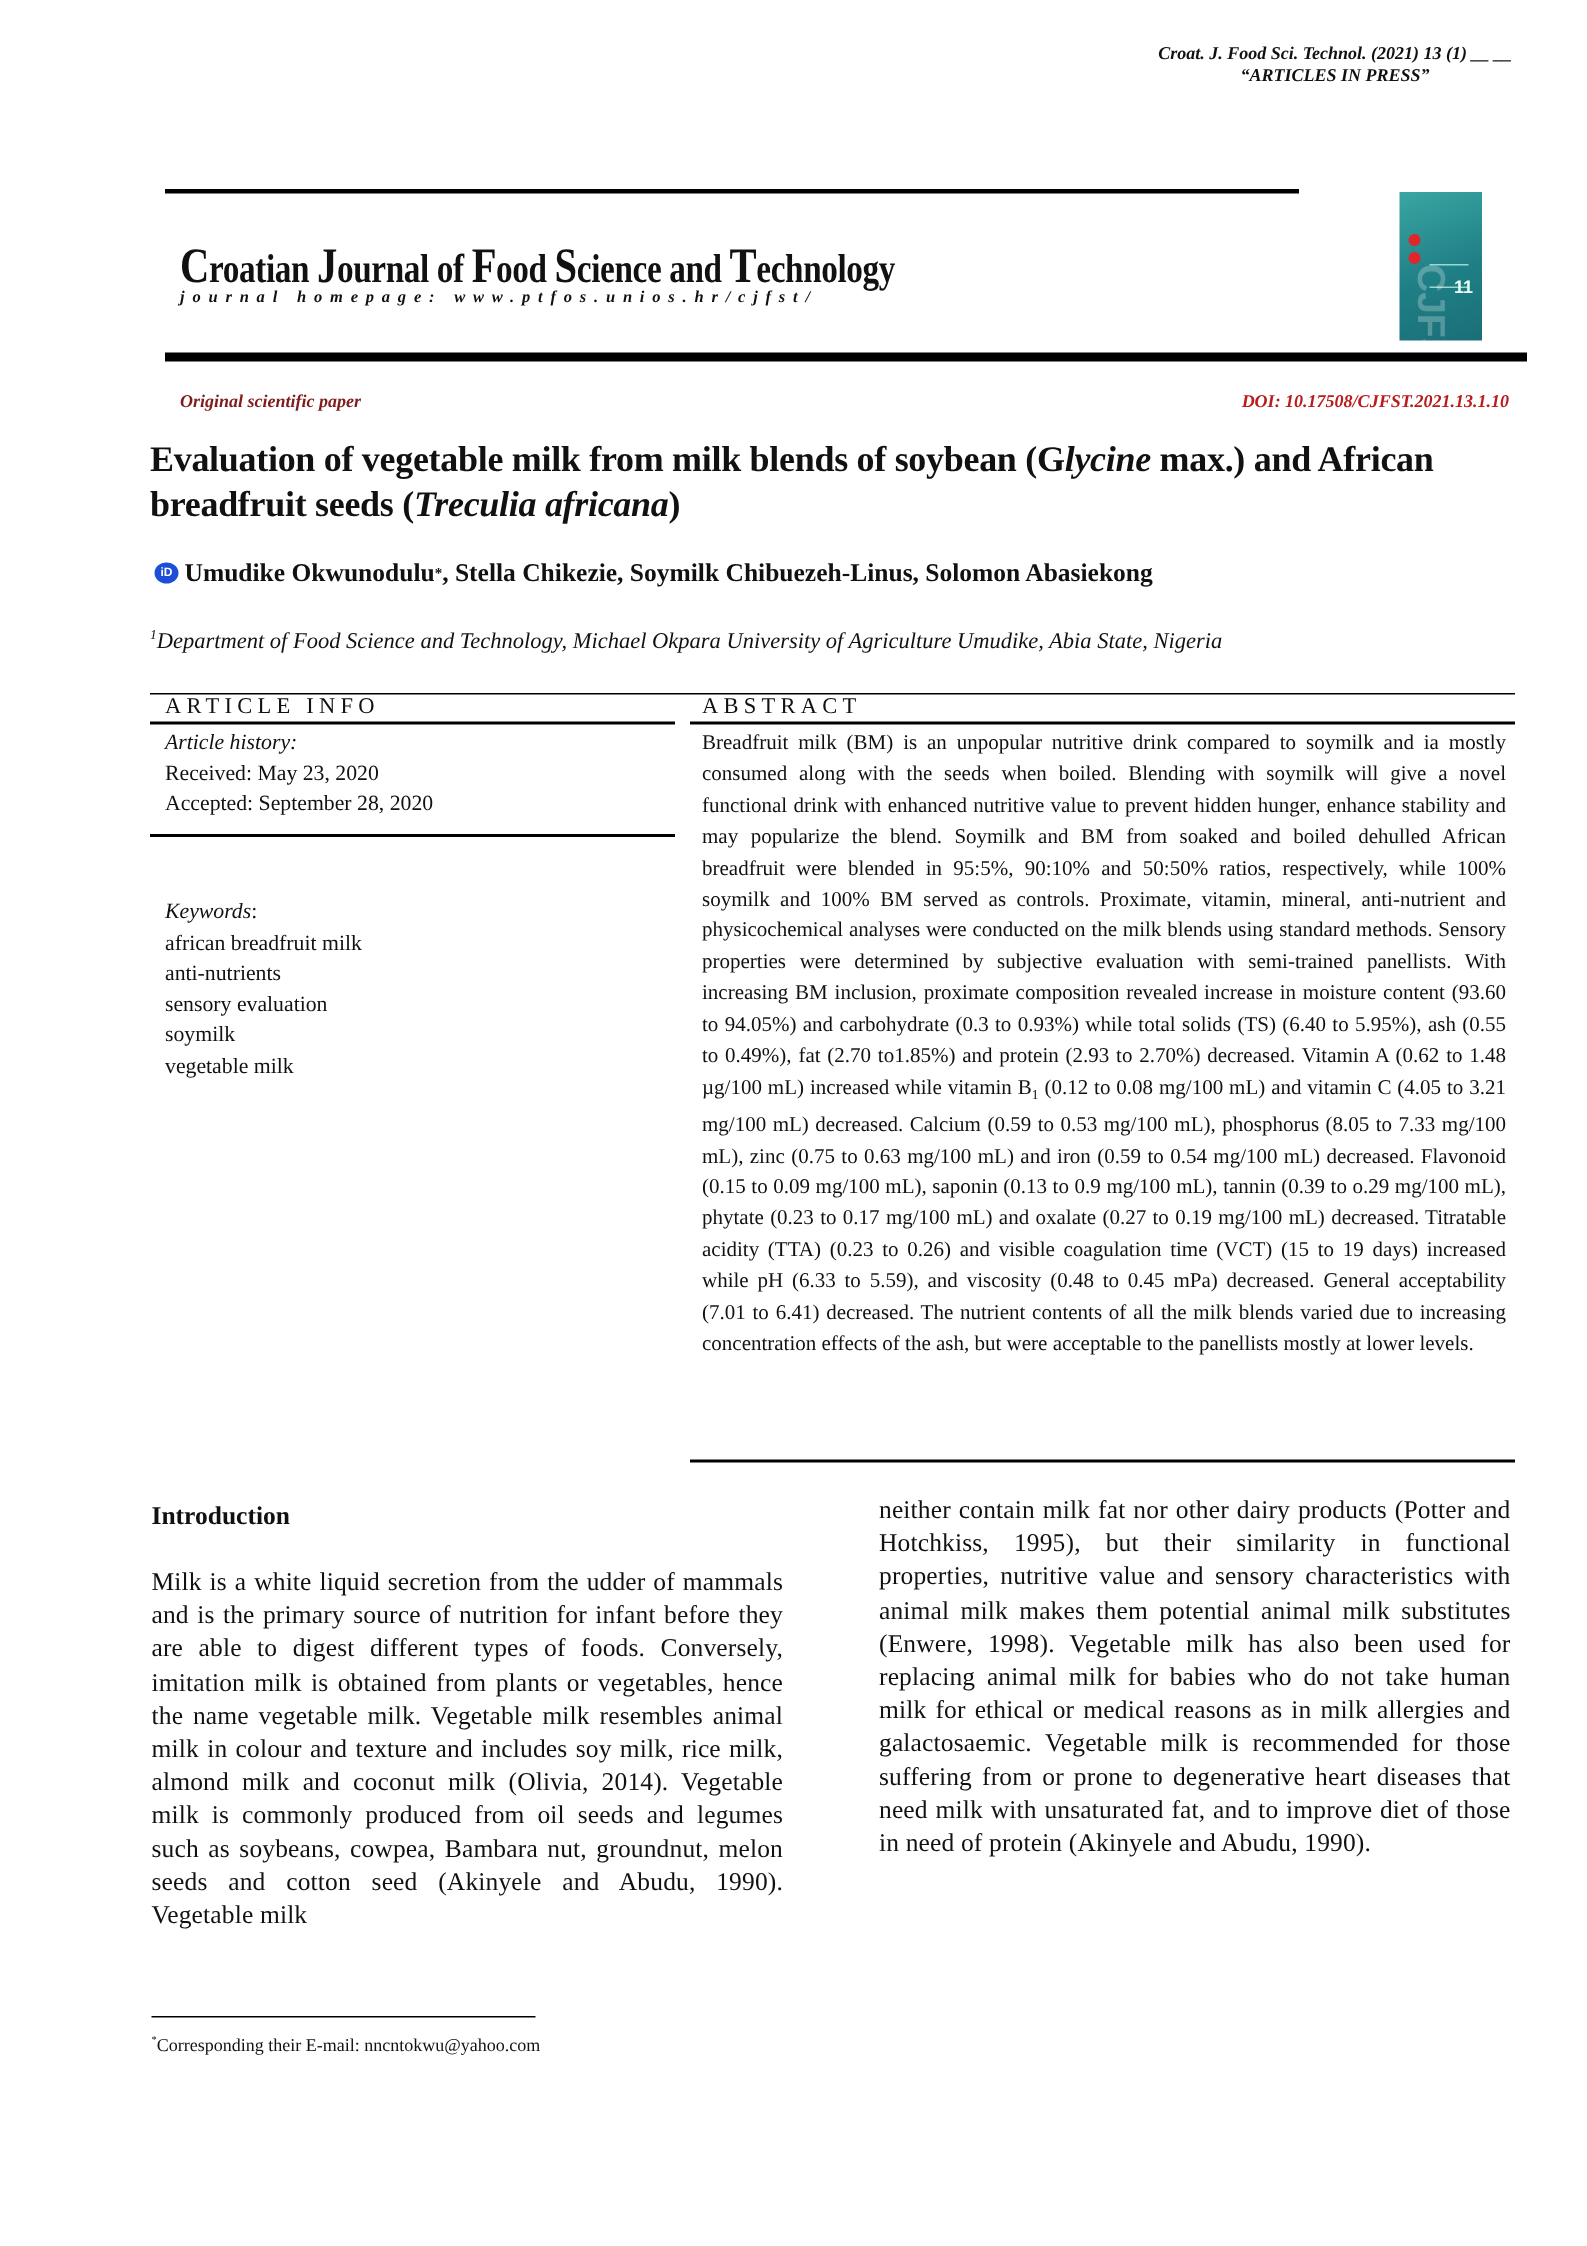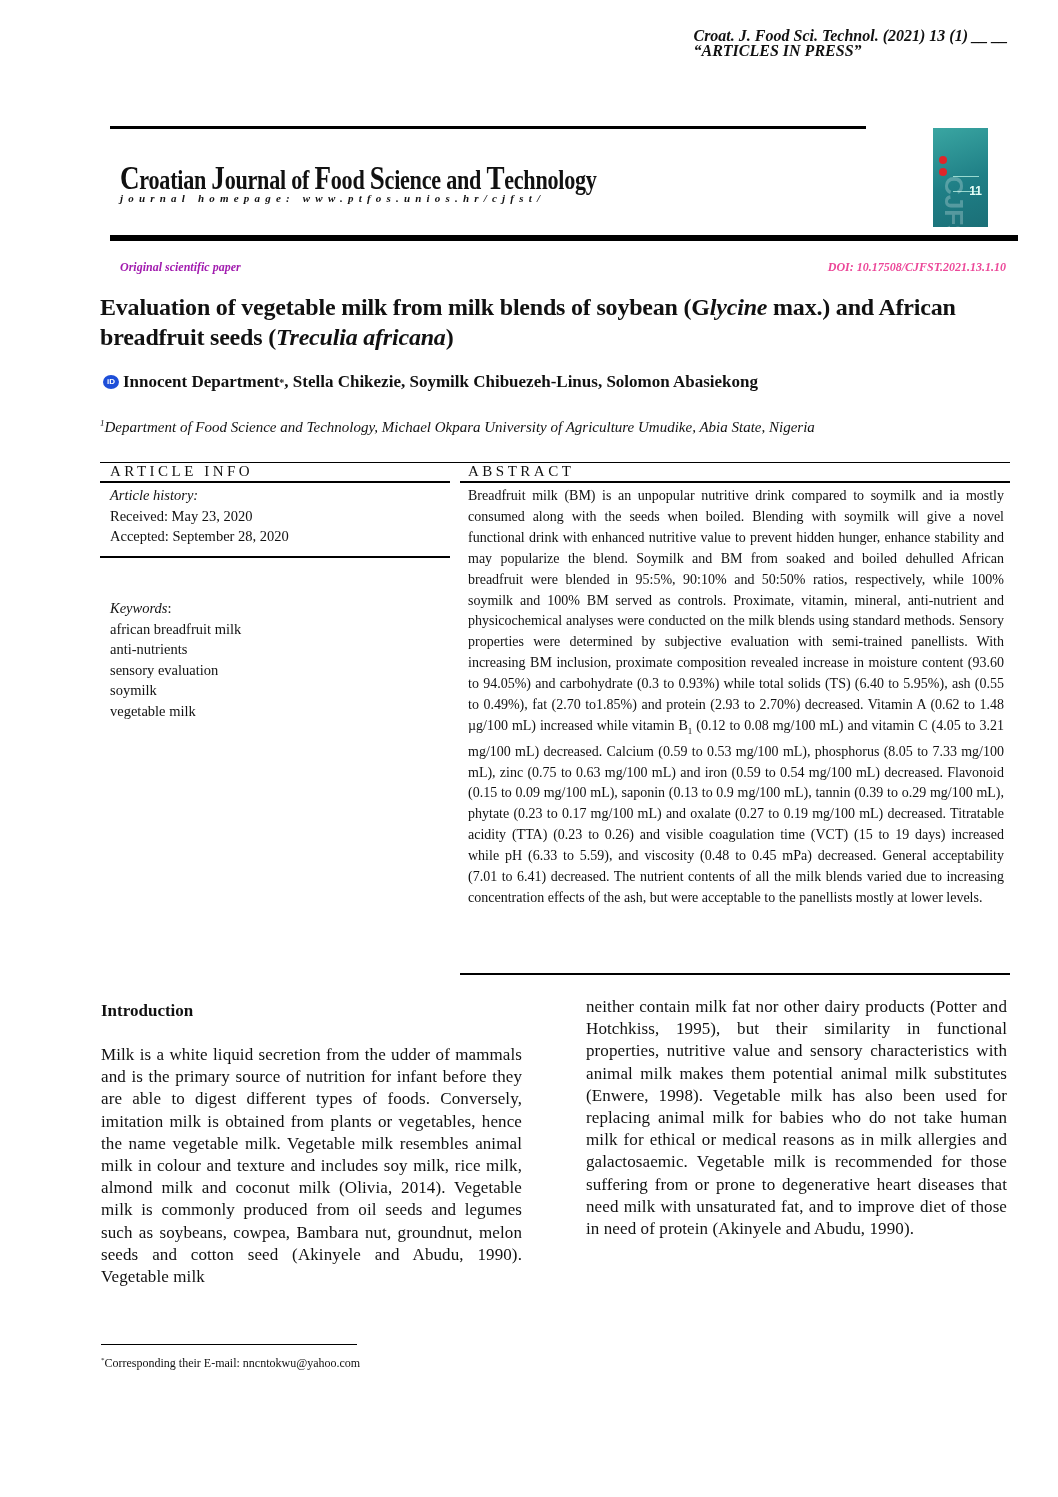--- a/index.html
+++ b/index.html
@@ -1,40 +1,40 @@
 <!DOCTYPE html>
 <html><head>
 <meta charset="utf-8">
 <style>
   html, body { margin: 0; padding: 0; background: #ffffff; }
   body { width: 1058px; height: 1497px; position: relative; overflow: hidden;
          font-family: "Liberation Serif", "DejaVu Serif", serif; color: #111; }
   .abs { position: absolute; }
 
-  .running-head { right: 50px; top: 28px; text-align: left; font-style: italic; font-weight: bold;
-                  font-size: 16px; line-height: 15px; color: #111; }
+  .running-head { right: 50px; top: 28px; text-align: center; font-style: italic; font-weight: bold;
+                  font-size: 12px; line-height: 15px; color: #111; }
   .rule-top { left: 110px; top: 126px; width: 756px; height: 3px; background: #000; }
   .journal-title { left: 120px; top: 160px; font-size: 27px; font-weight: bold; letter-spacing: -0.3px;
                    transform: scaleX(0.82); transform-origin: left top; white-space: nowrap; }
   .journal-title .cap { font-size: 33px; }
   .homepage { left: 120px; top: 192px; font-size: 11px; font-style: italic; font-weight: bold;
               letter-spacing: 5.2px; white-space: nowrap; }
   .cover { left: 933px; top: 128px; width: 55px; height: 99px;
            background: linear-gradient(160deg, #3aa6a2 0%, #1f7f86 55%, #1b6f77 100%); overflow: hidden; }
   .cover .dot { position: absolute; left: 6px; width: 8px; height: 8px; border-radius: 50%; background: #e0262a; }
   .cover .lines { position: absolute; left: 20px; top: 48px; width: 26px; height: 14px;
                   border-top: 1px solid #cfe; border-bottom: 1px solid #cfe; opacity: .7; }
   .cover .num { position: absolute; right: 6px; top: 56px; color: #e8fff8; font-weight: bold; font-size: 12px;
                 font-family: "Liberation Sans", sans-serif; }
   .cover .big { position: absolute; left: 8px; top: 48px; color: rgba(255,255,255,.25); font-size: 26px; font-weight: bold;
                 font-family: "Liberation Sans", sans-serif; transform: rotate(90deg); transform-origin: left top; left: 36px; }
   .rule-thick { left: 110px; top: 235px; width: 908px; height: 6px; background: #000; }
 
-  .paper-type { left: 120px; top: 260px; color: #a21caf; font-style: italic; font-weight: bold; font-size: 12px; }
-  .doi { right: 52px; top: 260px; color: #ec4899; font-style: italic; font-weight: bold; font-size: 12px; }
+  .paper-type { left: 120px; top: 260px; color: #7f1d1d; font-style: italic; font-weight: bold; font-size: 12px; }
+  .doi { right: 52px; top: 260px; color: #b91c1c; font-style: italic; font-weight: bold; font-size: 12px; }
 
   .title { left: 100px; top: 292px; width: 920px; font-size: 24px; line-height: 30px; font-weight: bold;
            letter-spacing: -0.2px; }
   .title i { font-style: italic; }
 
   .authors { left: 103px; top: 372px; font-size: 17px; font-weight: bold; white-space: nowrap; display: flex; align-items: center; }
   .orcid { display: inline-block; width: 16px; height: 14px; border-radius: 50%; background: #1d4ed8; color: #fff;
            font-size: 8px; line-height: 14px; text-align: center; font-family: "Liberation Sans", sans-serif; margin-right: 4px; }
   .authors sup { font-size: 10px; }
 
@@ -91,21 +91,21 @@
 
 <div class="abs paper-type">Original scientific paper</div>
 <div class="abs doi">DOI: 10.17508/CJFST.2021.13.1.10</div>
 
 <div class="abs title">
   <span>Evaluation of vegetable milk from milk blends of soybean (G</span><i>lycine</i><span> max.) and African breadfruit seeds (</span><i>Treculia africana</i><span>)</span>
 </div>
 
 <div class="abs authors">
   <span class="orcid">iD</span>
-  <span>Innocent Department</span>
+  <span>Umudike Okwunodulu</span>
     <sup>*</sup>
     <span>, Stella Chikezie, Soymilk Chibuezeh-Linus, Solomon Abasiekong</span>
 </div>
 
 <div class="abs affil">
   <sup>1</sup><span>Department of Food Science and Technology, Michael Okpara University of Agriculture Umudike, Abia State, Nigeria</span>
 </div>
 
 <div class="abs info-rule-top"></div>
 <div class="abs info-head">ARTICLE INFO</div>

